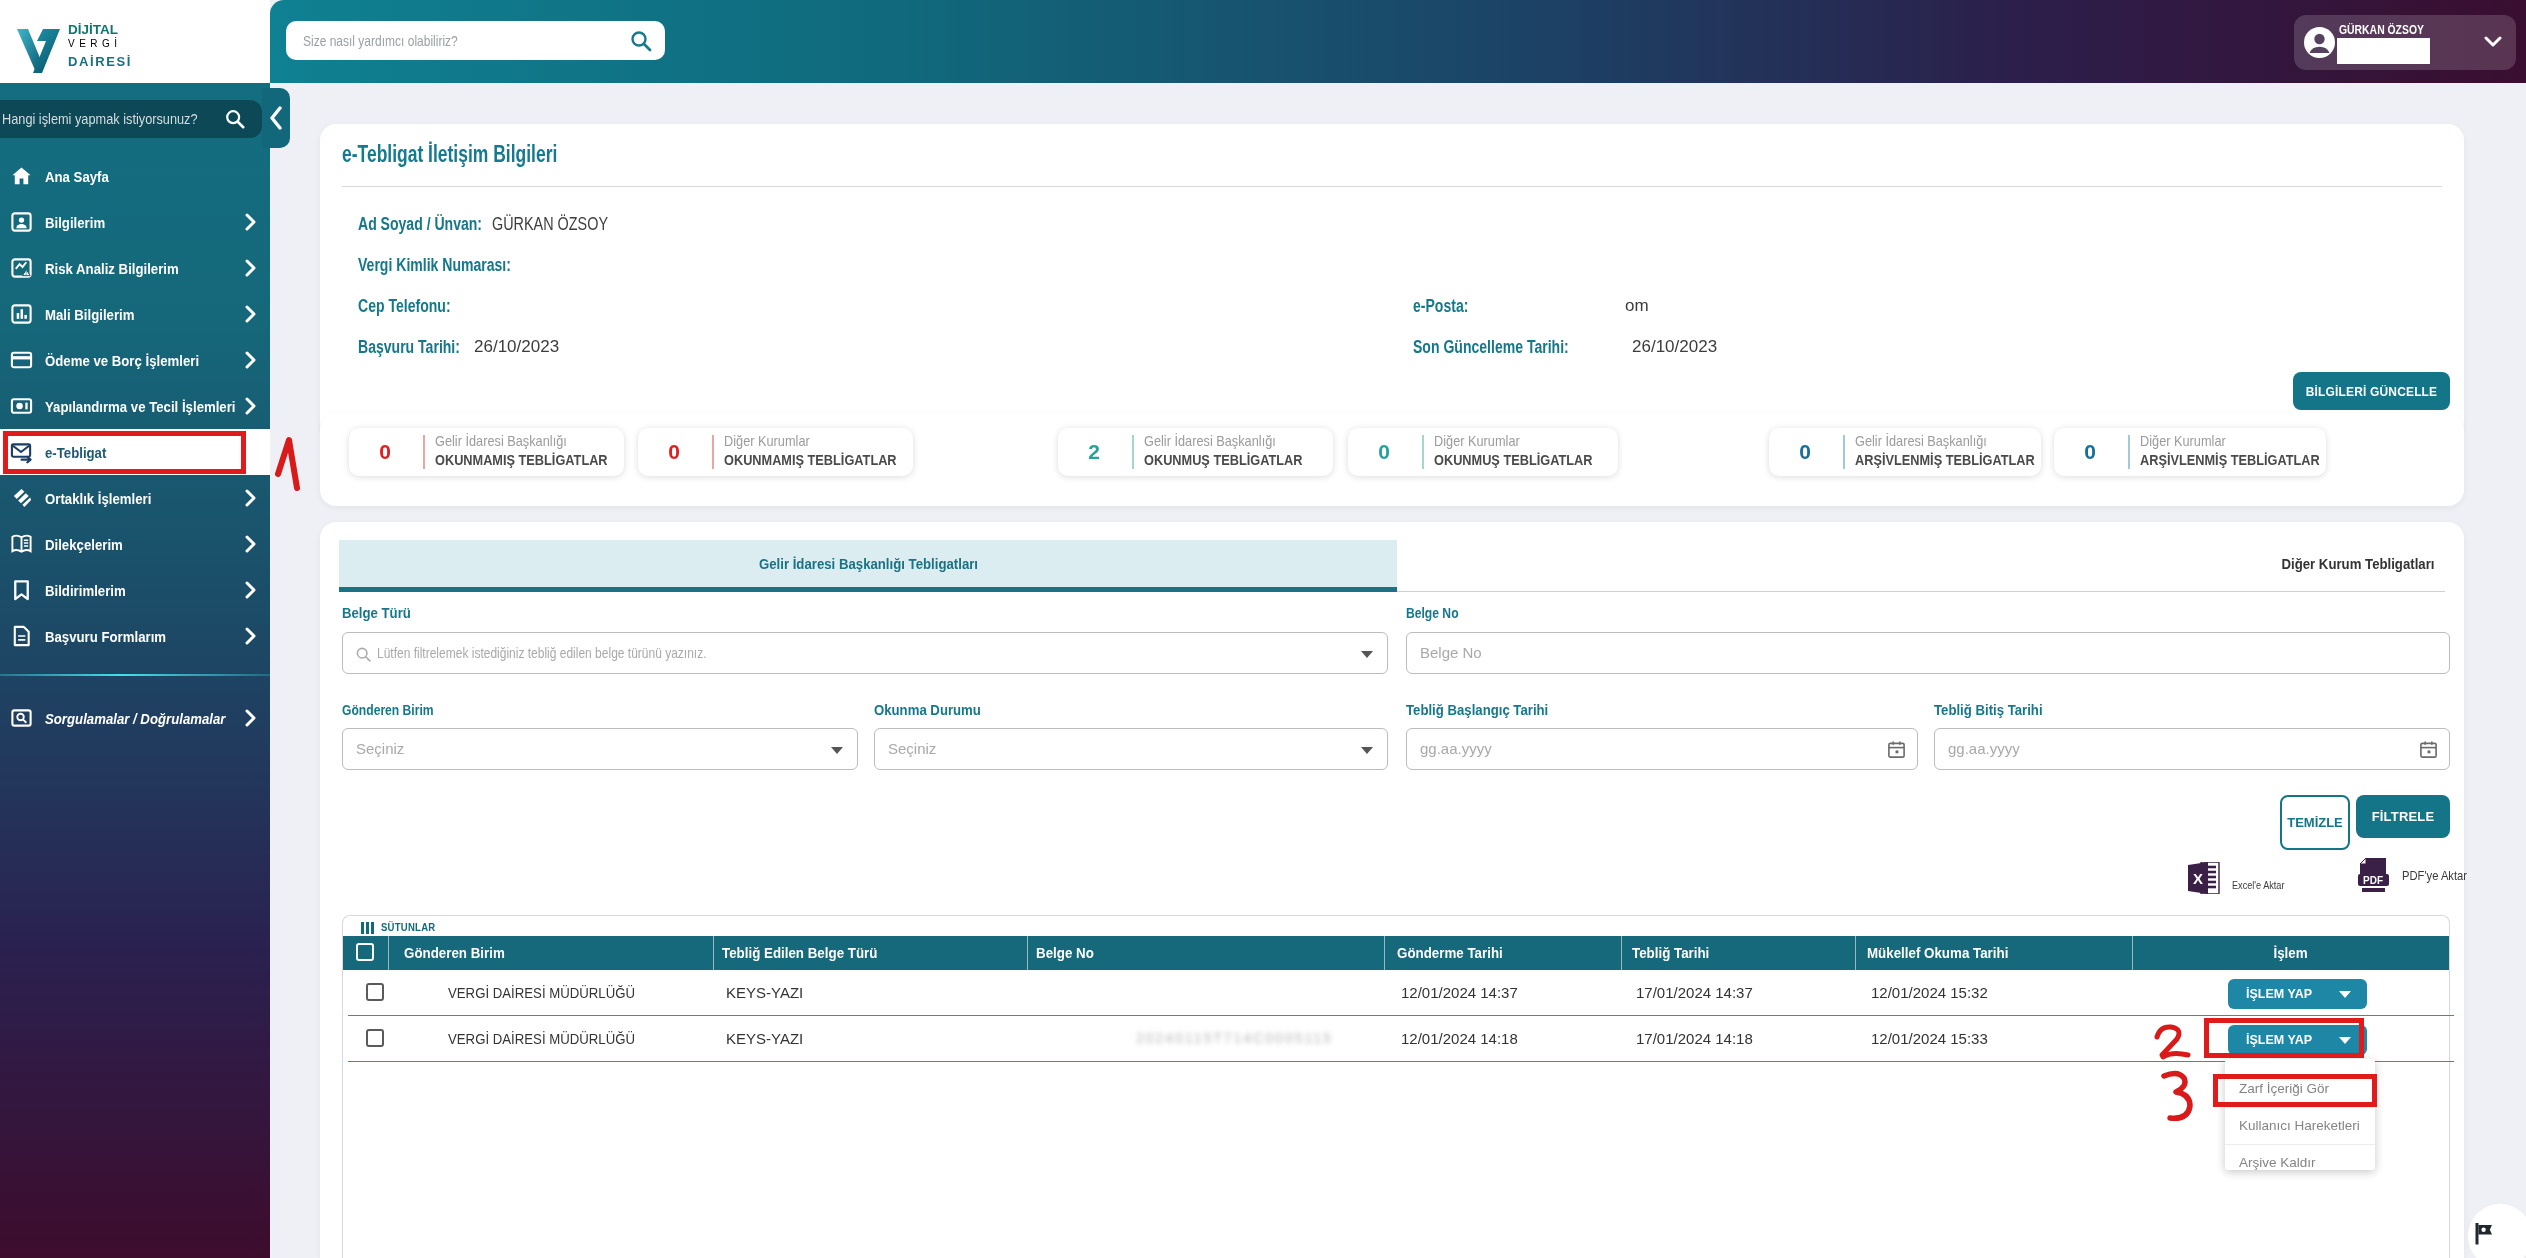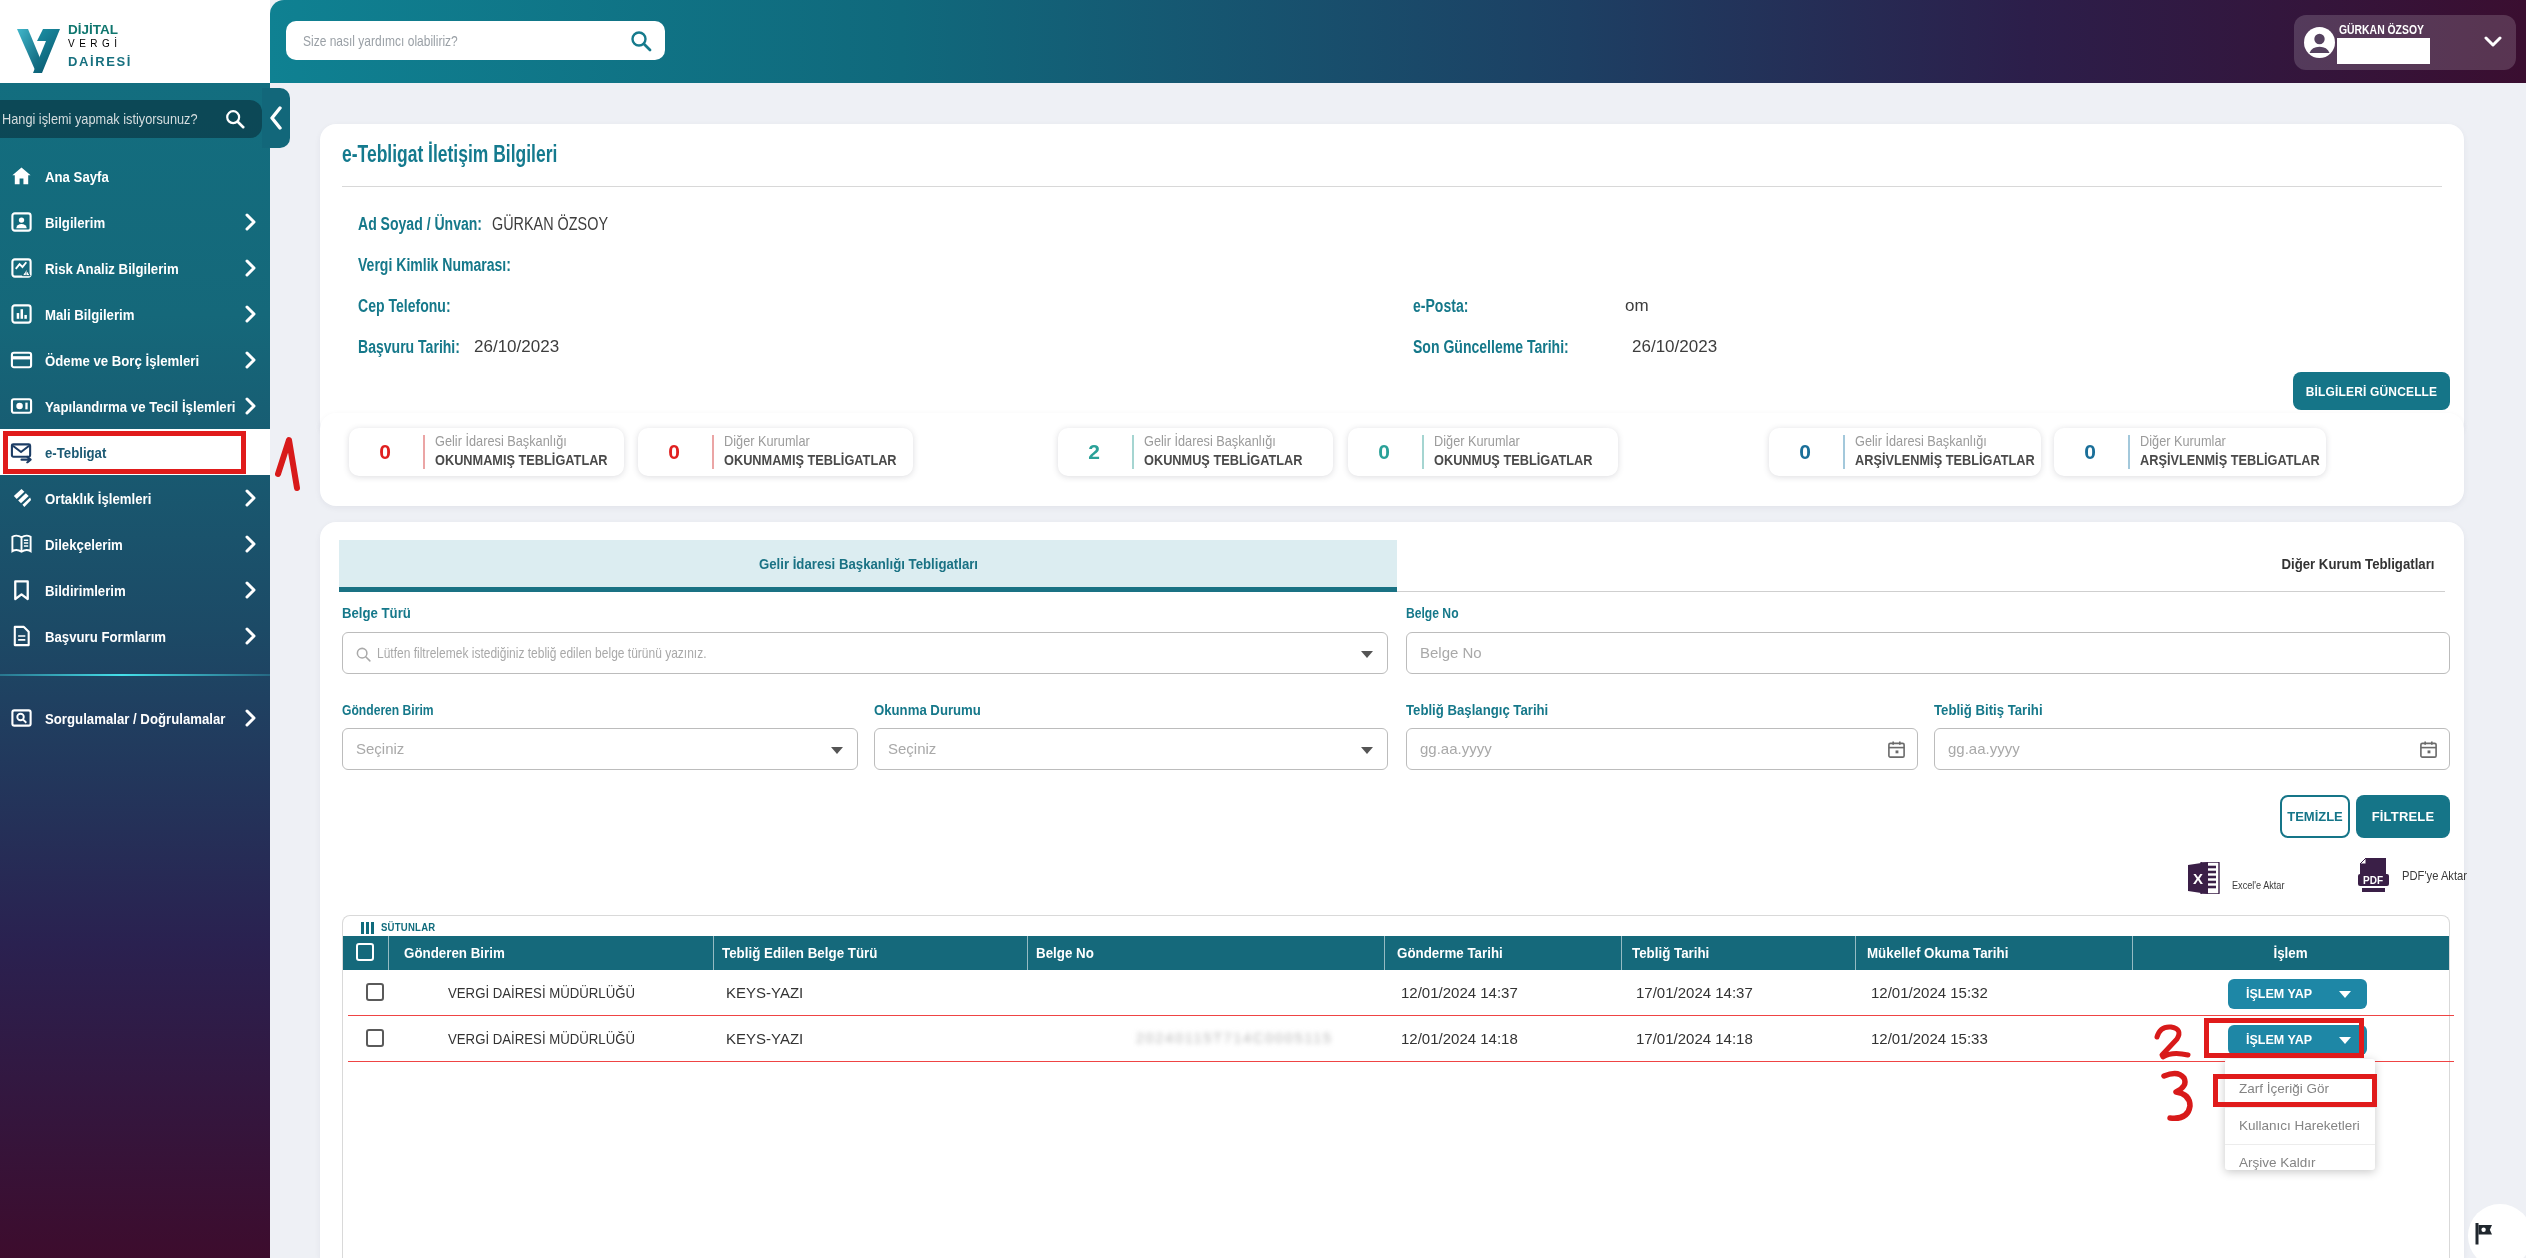--- a/index.html
+++ b/index.html
@@ -251,21 +251,21 @@
   <svg class="micon" viewBox="0 0 24 24">
       <path d="M5 2.5 H14.5 L19.5 7.5 V21.5 H5 Z" fill="none" stroke="#fff" stroke-width="2.2" stroke-linejoin="round"></path>
       <path d="M8.5 12 H16 M8.5 16 H16" stroke="#fff" stroke-width="1.8"></path>
     </svg>
   <span class="mtext">Başvuru Formlarım</span>
   <svg class="chev" width="11" height="18" viewBox="0 0 11 18">
       <path d="M2 2 L9 9 L2 16" fill="none" stroke="#fff" stroke-width="3" stroke-linecap="round" stroke-linejoin="round"></path>
     </svg>
 </div>
 <div class="abs" style="left:0;top:674px;width:270px;height:2px;background:linear-gradient(90deg,rgba(60,210,225,0.35),#45e0ea 45%,rgba(60,210,225,0.25));"></div>
-<div class="menuitem abs" style="top:695px;">
+<div class="menuitem abs" style="top:695px;font-style:italic;">
   <svg class="micon" viewBox="0 0 24 24">
       <rect x="2.5" y="4" width="19" height="16" rx="2" fill="none" stroke="#fff" stroke-width="2.2"></rect>
       <circle cx="11" cy="11" r="3.4" fill="none" stroke="#fff" stroke-width="2"></circle>
       <line x1="13.5" y1="13.5" x2="17" y2="17" stroke="#fff" stroke-width="2"></line>
     </svg>
   <span class="mtext">Sorgulamalar / Doğrulamalar</span>
   <svg class="chev" width="11" height="18" viewBox="0 0 11 18">
       <path d="M2 2 L9 9 L2 16" fill="none" stroke="#fff" stroke-width="3" stroke-linecap="round" stroke-linejoin="round"></path>
     </svg>
 </div>
@@ -373,21 +373,21 @@
     <span class="ph">gg.aa.yyyy</span>
   <svg style="position:absolute;right:11px;top:11px" width="19" height="19" viewBox="0 0 20 20">
       <rect x="2" y="3.5" width="16" height="14.5" rx="1.5" fill="none" stroke="#6b6b6b" stroke-width="1.7"></rect>
       <line x1="2" y1="8" x2="18" y2="8" stroke="#6b6b6b" stroke-width="1.7"></line>
       <line x1="6.5" y1="1.5" x2="6.5" y2="5" stroke="#6b6b6b" stroke-width="1.7"></line>
       <line x1="13.5" y1="1.5" x2="13.5" y2="5" stroke="#6b6b6b" stroke-width="1.7"></line>
       <rect x="9" y="11" width="3" height="3" fill="#6b6b6b"></rect>
     </svg>
 </div>
 
-<div class="btn-outline abs" style="left:2280px;top:795px;width:70px;height:43px;">TEMİZLE</div>
+<div class="btn-outline abs" style="left:2280px;top:795px;width:70px;height:55px;">TEMİZLE</div>
 <div class="btn-teal abs" style="left:2356px;top:795px;width:94px;height:43px;">FİLTRELE</div>
 
 <svg class="abs" style="left:2188px;top:862px" width="34" height="32" viewBox="0 0 34 32">
   <rect x="13" y="0" width="18" height="32" rx="1" fill="#fff" stroke="#3a1f47" stroke-width="1.4"></rect>
   <g stroke="#3a1f47" stroke-width="2.6">
     <line x1="16" y1="5" x2="28" y2="5"></line>
       <line x1="16" y1="10" x2="28" y2="10"></line>
       <line x1="16" y1="15" x2="28" y2="15"></line>
       <line x1="16" y1="20" x2="28" y2="20"></line>
       <line x1="16" y1="25" x2="28" y2="25"></line>

